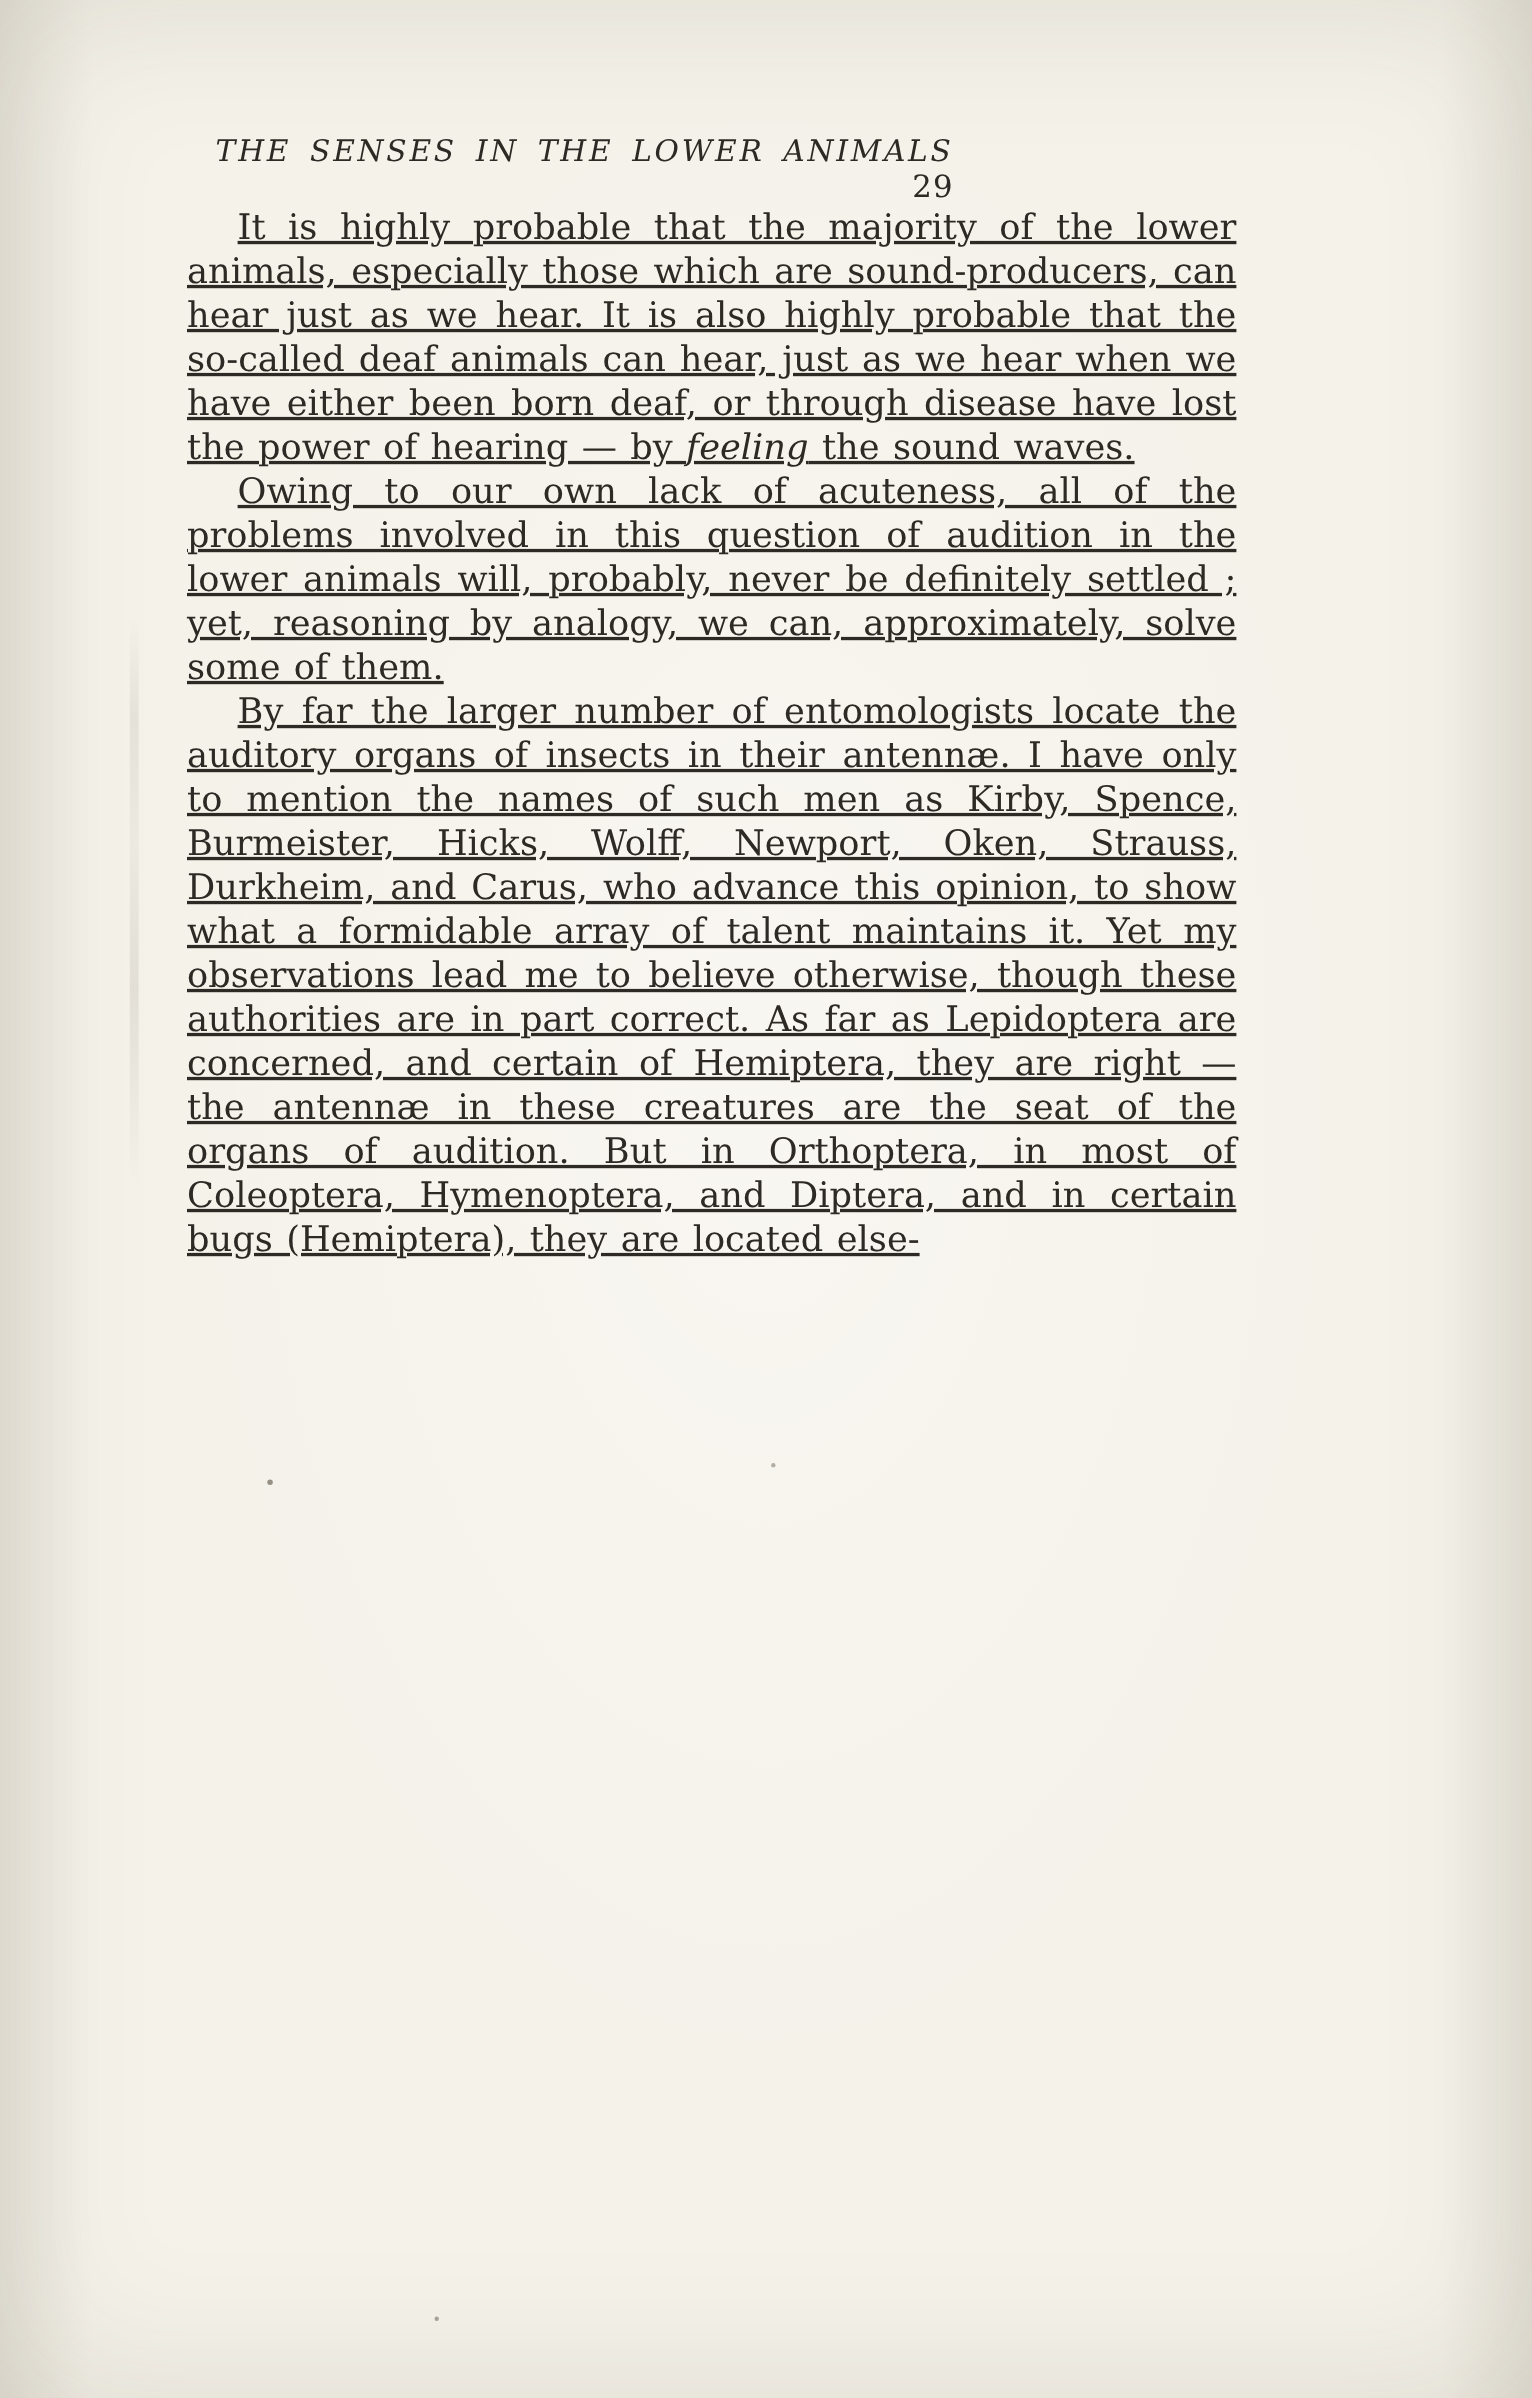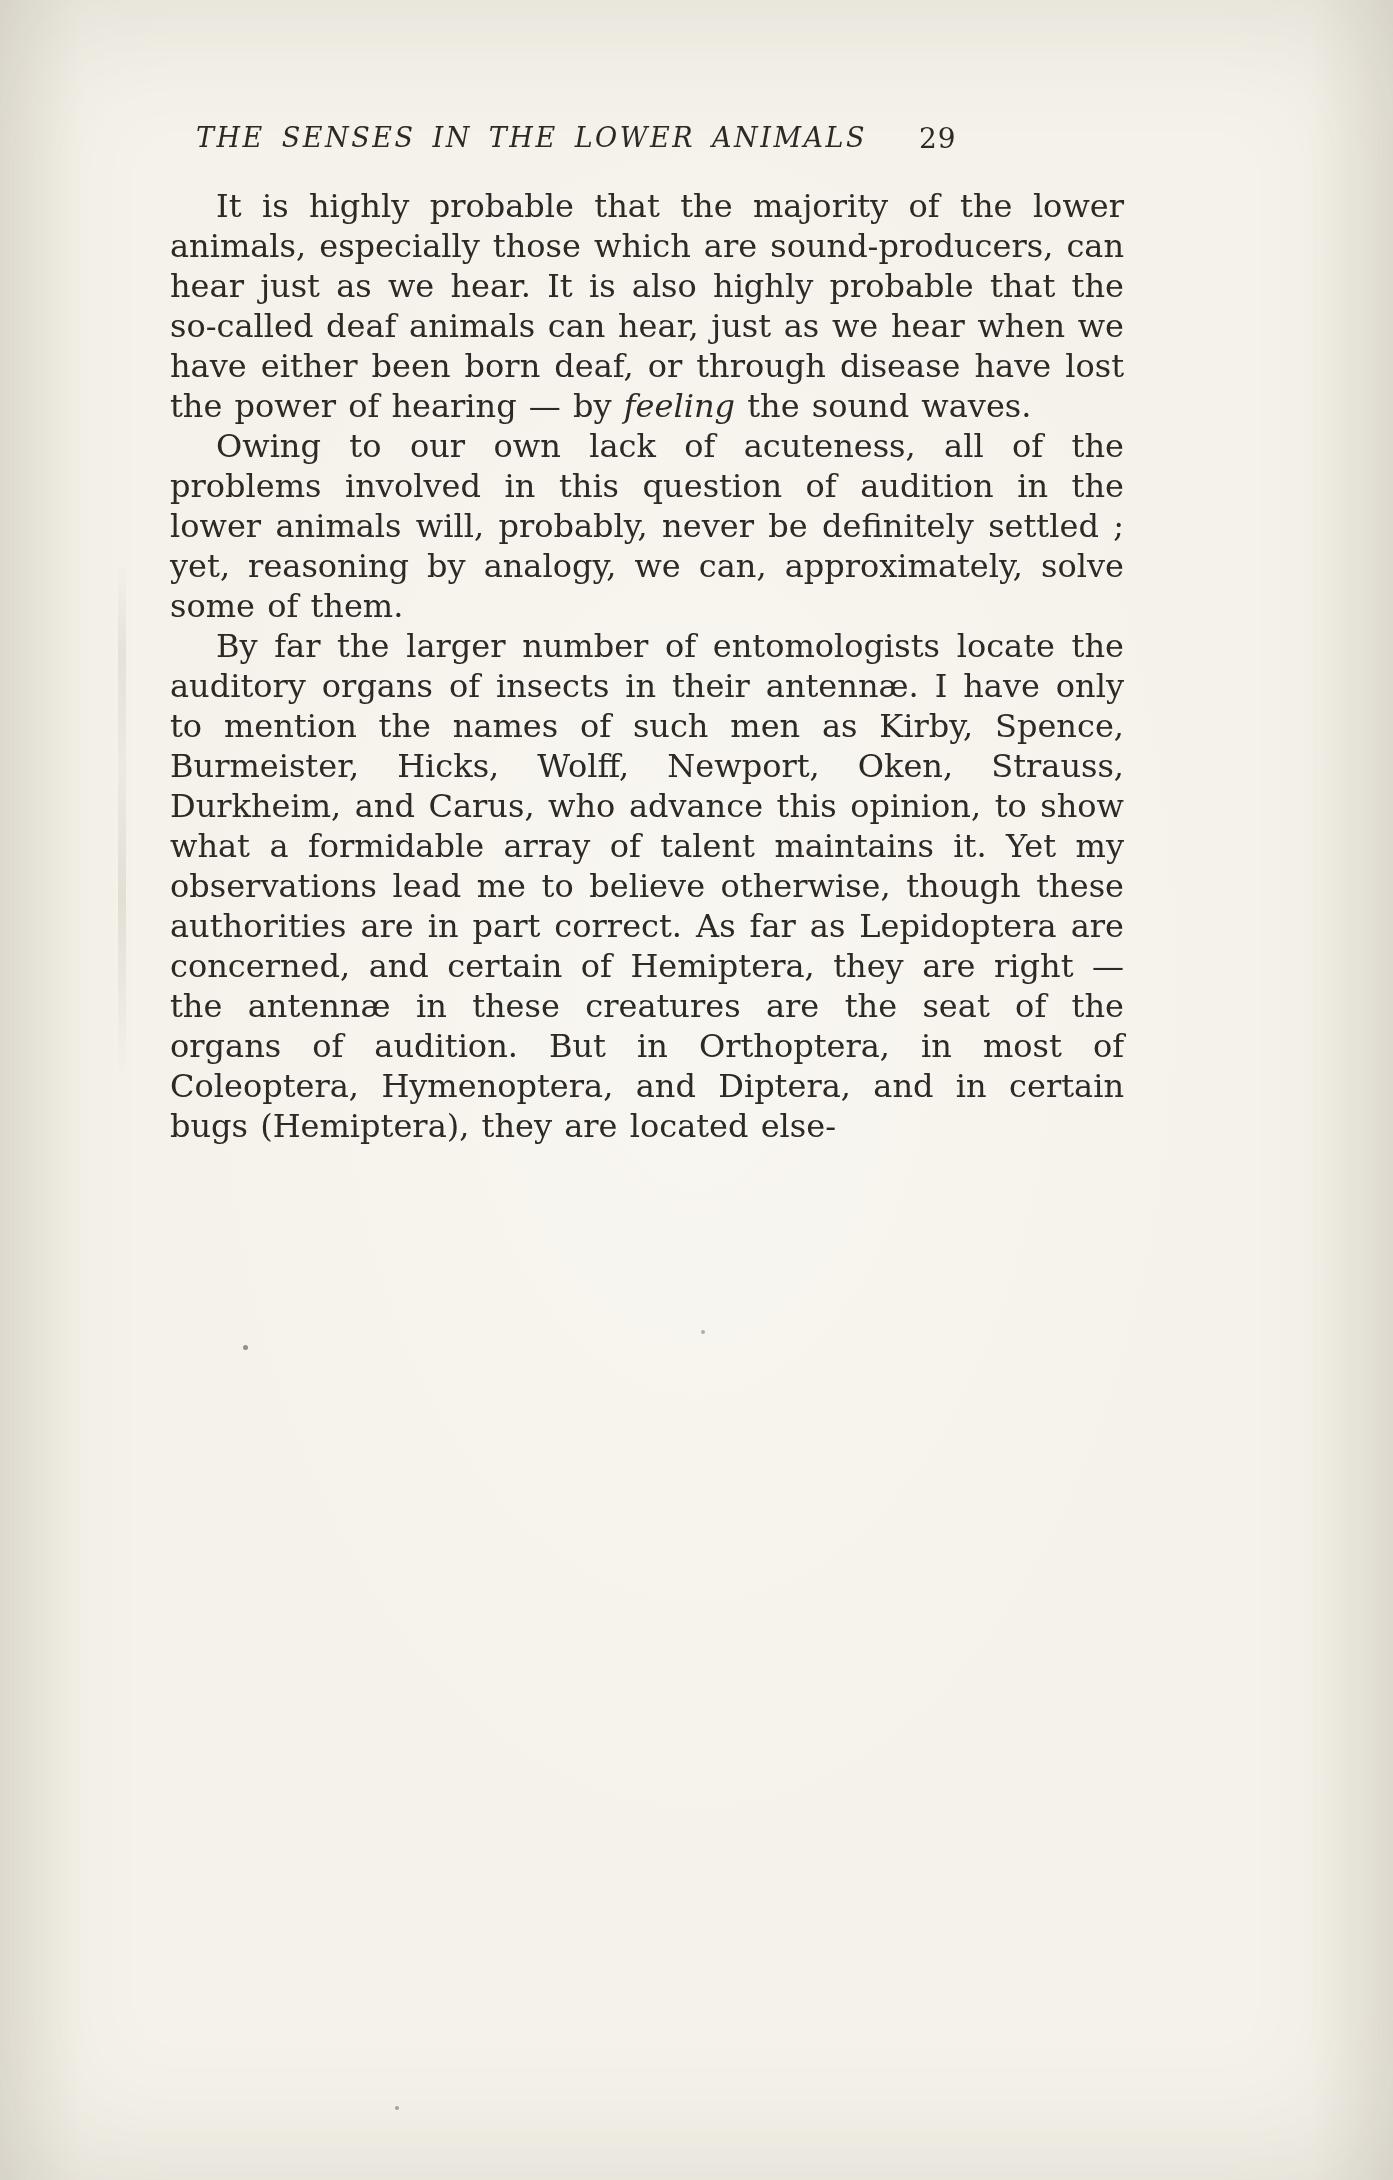--- a/index.html
+++ b/index.html
@@ -21,23 +21,24 @@
       radial-gradient(ellipse at 50% 45%, rgba(255,255,255,0.35) 0%, rgba(255,255,255,0) 55%),
       linear-gradient(90deg, rgba(120,108,86,0.10) 0%, rgba(120,108,86,0) 6%, rgba(120,108,86,0) 94%, rgba(120,108,86,0.10) 100%),
       var(--paper, #f5f2ea);
     box-shadow: inset 0 0 140px rgba(95,84,62,0.16);
   }
   .running-head {
     position: absolute;
     top: 122px;
     left: 196px;
     display: flex;
-    align-items: flex-start;
+    align-items: flex-end;
     color: var(--ink, #2d2a25);
     white-space: nowrap;
+    flex-direction: column;
   }
   .running-head .head-title {
     font-style: italic;
     font-size: 27px;
     letter-spacing: 2.5px;
     word-spacing: 6px;
   }
   .running-head .folio {
     font-size: 28px;
     margin-left: 52px;
@@ -52,20 +53,21 @@
   }
   .text-block p.para {
     margin: 0;
     font-size: 32px;
     line-height: 40px;
     text-align: justify;
     word-spacing: 2px;
   }
   .text-block p.para.indent {
     text-indent: 46px;
+    text-decoration: underline;
   }
   .italic {
     font-style: italic;
   }
   .scan-speck {
     position: absolute;
     border-radius: 50%;
     background: rgba(70,62,50,0.55);
   }
   .speck-1 { left: 243px; top: 1345px; width: 5px; height: 5px; }

